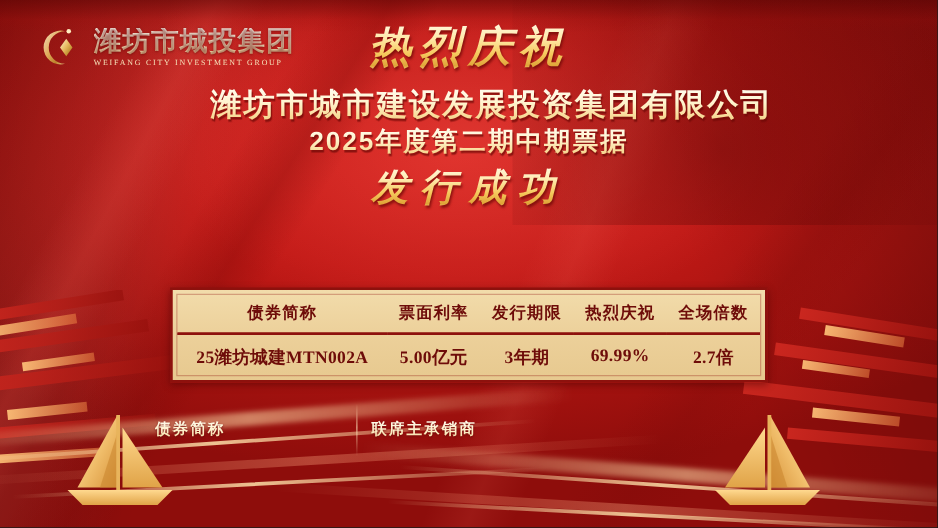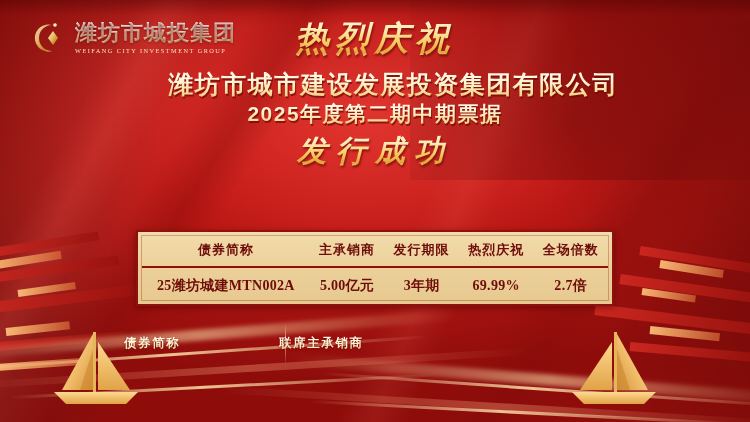--- a/index.html
+++ b/index.html
@@ -166,21 +166,21 @@
   }
   .uw-label {
     position:absolute; font-size:12.5px; font-weight:bold; letter-spacing:1.6px;
     font-family:"Liberation Sans","DejaVu Sans",sans-serif;
     background: linear-gradient(180deg,#fffdf3 0%,#fdefc6 60%,#f0d79c 100%);
     -webkit-background-clip:text; background-clip:text; color:transparent;
     filter: drop-shadow(0 1px 1px rgba(100,6,5,0.7));
     white-space:nowrap;
   }
   .uw-label.lead { left:124px; top:15px; }
-  .uw-label.joint { left:279px; top:15px; }
+  .uw-label.joint { left:297px; top:15px; }
   .uw-divider {
     position:absolute; left:285px; top:3px; width:1px; height:42px;
     background: linear-gradient(180deg, rgba(255,228,180,0) 0%, rgba(255,232,190,0.75) 45%, rgba(255,228,180,0) 100%);
   }
 </style>
 </head>
 <body>
 
 <div class="poster">
 
@@ -272,21 +272,21 @@
     <div class="t-issue">2025年度第二期中期票据</div>
     <div class="t-success">发行成功</div>
   </div>
 
   <div class="table-wrap">
     <div class="table-inner">
       <table class="bond-table">
         <thead>
           <tr>
             <th>债券简称</th>
-            <th>主承销商</th>
+            <th>票面利率</th>
             <th>发行期限</th>
             <th>热烈庆祝</th>
             <th>全场倍数</th>
           </tr>
         </thead>
         <tbody>
           <tr>
             <td>25潍坊城建MTN002A</td>
             <td>5.00亿元</td>
             <td>3年期</td>

